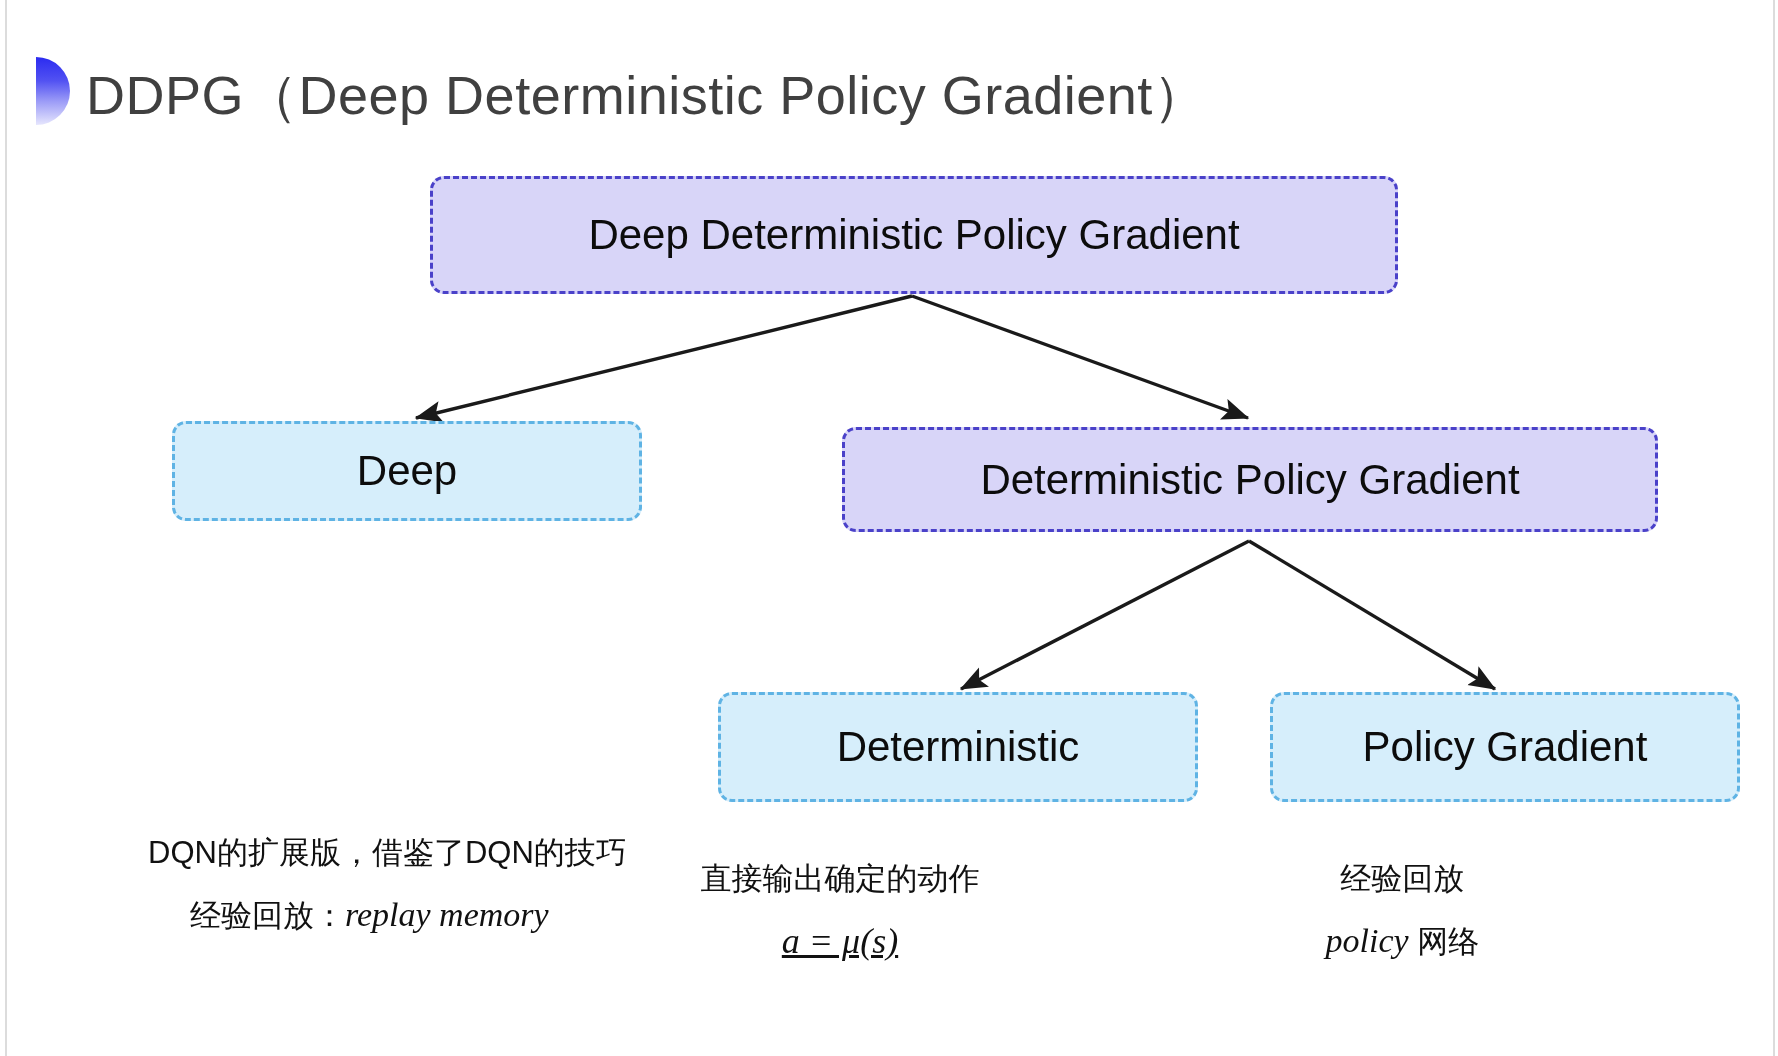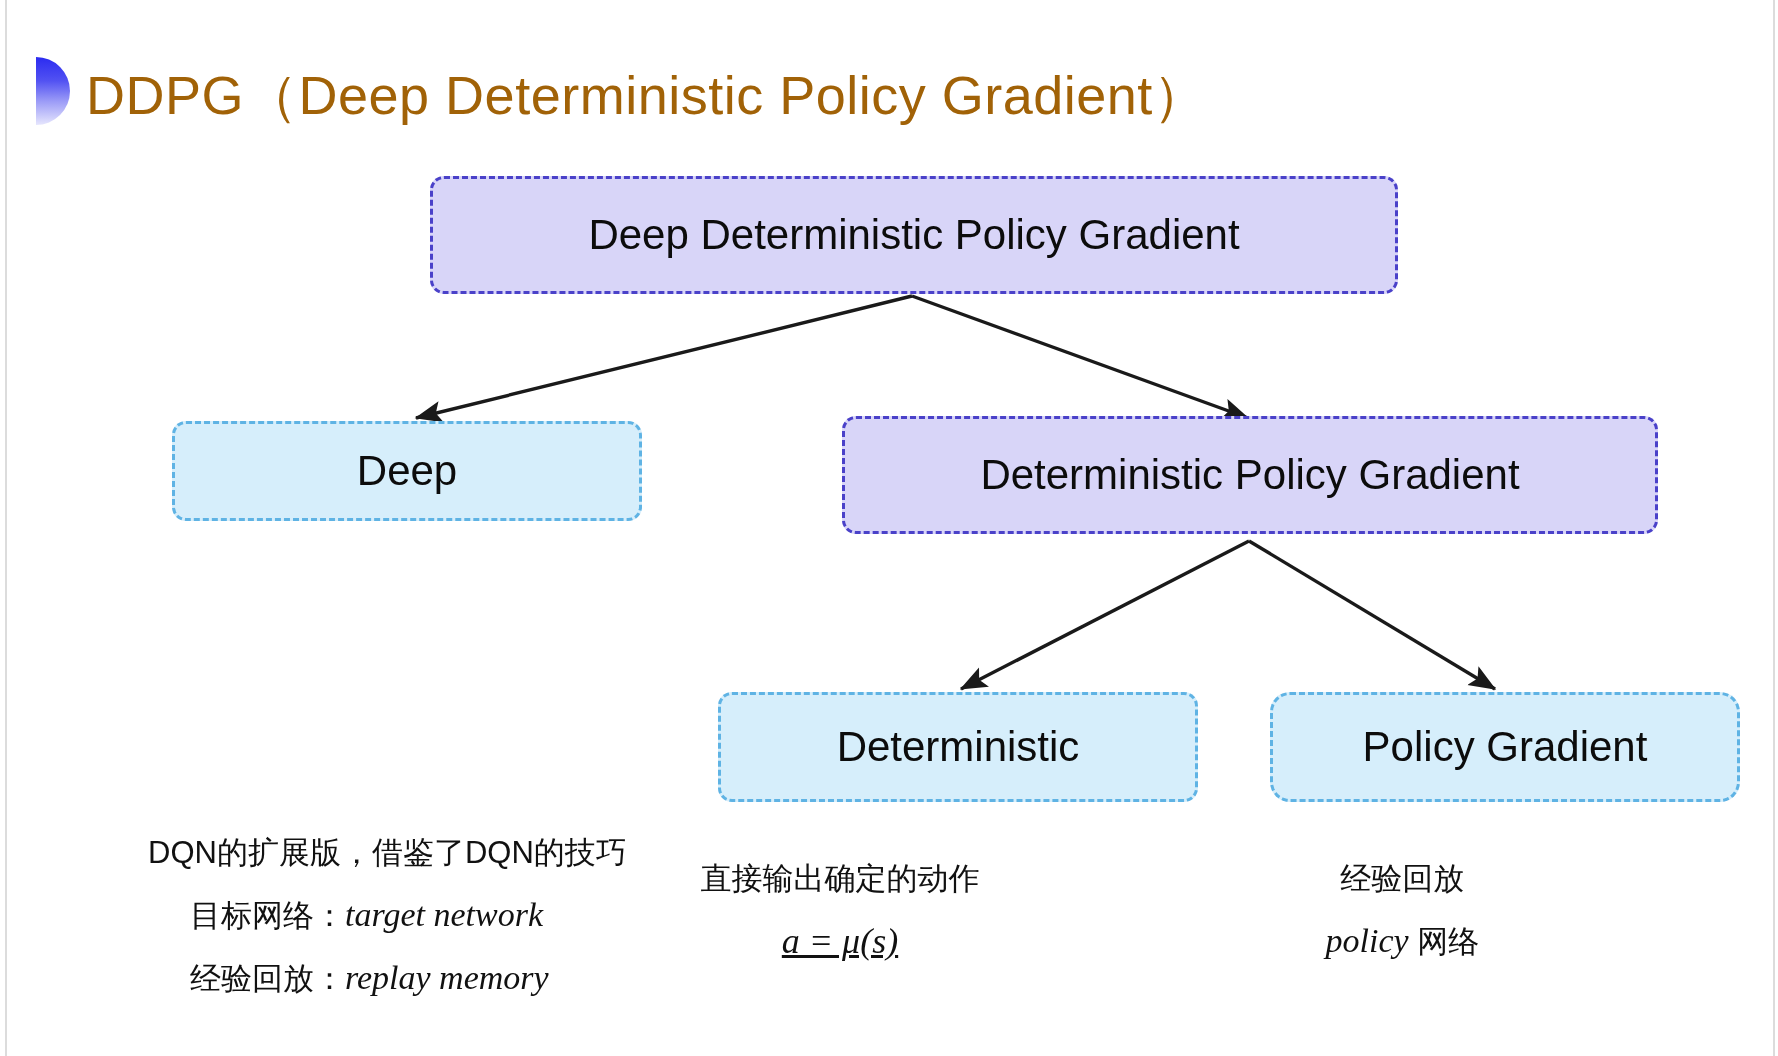--- a/index.html
+++ b/index.html
@@ -39,21 +39,21 @@
     border-top-right-radius: 34px 34px;
     border-bottom-right-radius: 34px 34px;
     background: linear-gradient(to bottom, #2b2bf0 0%, #5252f2 35%, #9b9bf7 65%, #e6e6fd 100%);
   }
   #title-text {
     position: absolute;
     left: 86px;
     top: 62px;
     font-size: 54px;
     line-height: 66px;
-    color: #a16207;
+    color: #404040;
     letter-spacing: 0.5px;
     white-space: nowrap;
     font-weight: 400;
   }
 
   
   .node {
     position: absolute;
     box-sizing: border-box;
     display: flex;
@@ -68,23 +68,23 @@
     border: 3px dashed #4a41c9;
   }
   .node.cyan {
     background: #d6eefb;
     border: 3px dashed #5fb3e4;
   }
   .node-label { display: block; }
 
   #node-root  { left: 430px;  top: 176px; width: 968px; height: 118px; font-size: 42px; }
   #node-deep  { left: 172px;  top: 421px; width: 470px; height: 100px; font-size: 42px; }
-  #node-dpg   { left: 842px;  top: 416px; width: 816px; height: 118px; font-size: 42px; }
+  #node-dpg   { left: 842px;  top: 427px; width: 816px; height: 105px; font-size: 42px; }
   #node-det   { left: 718px;  top: 692px; width: 480px; height: 110px; font-size: 42px; }
-  #node-pg    { left: 1270px; top: 692px; width: 470px; height: 110px; font-size: 42px; border-radius: 20px; }
+  #node-pg    { left: 1270px; top: 692px; width: 470px; height: 110px; font-size: 42px; }
 
   
   #connectors {
     position: absolute;
     left: 0;
     top: 0;
     width: 1778px;
     height: 1056px;
     pointer-events: none;
   }
@@ -157,21 +157,20 @@
   <div class="node cyan" id="node-det">
     <span class="node-label">Deterministic</span>
   </div>
 
   <div class="node cyan" id="node-pg">
     <span class="node-label">Policy Gradient</span>
   </div>
 
   <div class="annotation" id="annot-deep">
     <span class="annot-line l1">DQN的扩展版，借鉴了DQN的技巧</span>
-    <span class="annot-line l2"><span>目标网络：</span><span class="ital">target network</span></span>
     <span class="annot-line l3"><span>经验回放：</span><span class="ital">replay memory</span></span>
   </div>
 
   <div class="annotation" id="annot-det" style="left: 700.5px;">
     <span class="annot-line">直接输出确定的动作</span>
     <span class="annot-line formula">a = μ(s)</span>
   </div>
 
   <div class="annotation" id="annot-pg" style="left: 1325.5px;">
     <span class="annot-line">经验回放</span>

